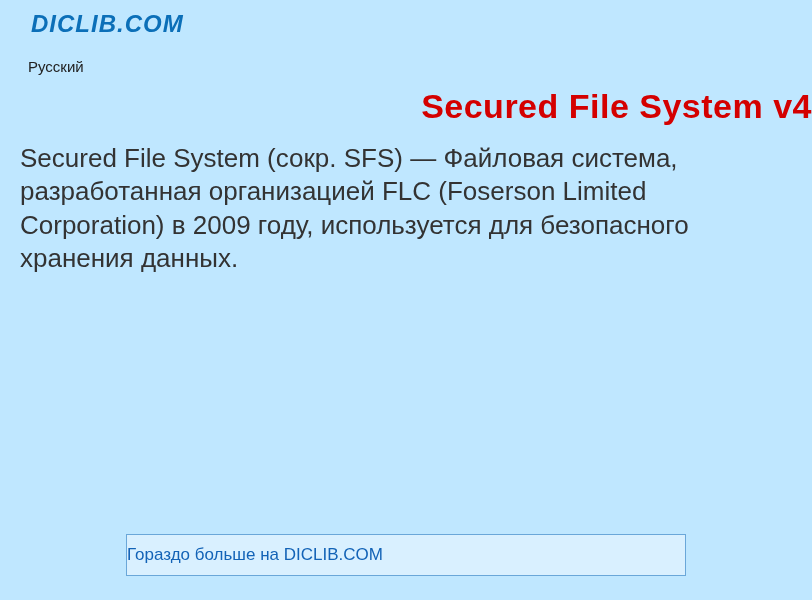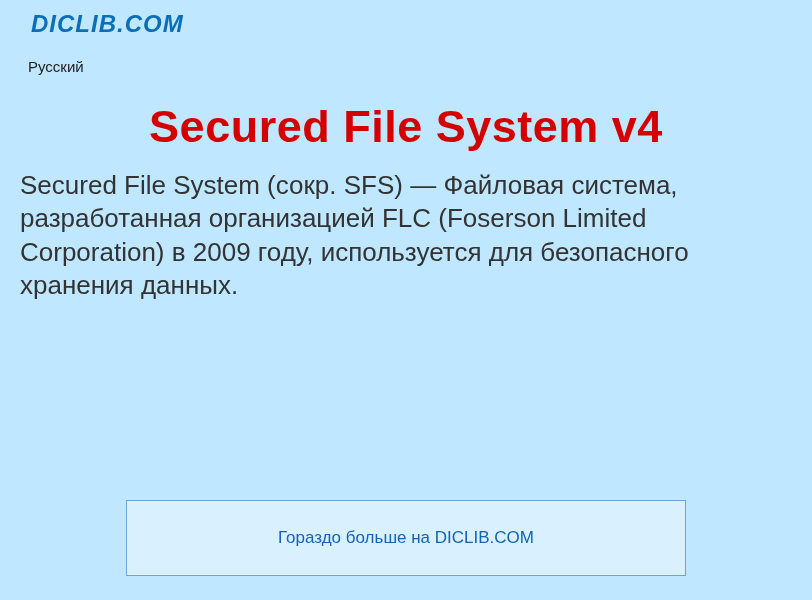--- a/index.html
+++ b/index.html
@@ -28,39 +28,39 @@
       margin-top: 2px;
     }
     .lang {
       color: #222;
       font-size: 15px;
       padding: 16px 0 0 28px;
     }
     .title {
       color: #d40000;
       font-weight: bold;
-      font-size: 45px;
-      text-align: center;
-      margin-top: 26px;
+      font-size: 34px;
+      text-align: right;
+      margin-top: 12px;
       letter-spacing: 0.5px;
     }
     .body-text {
       color: #333;
       font-size: 26px;
       line-height: 1.28;
       padding: 16px 32px 0 20px;
     }
     .footer-link {
       position: absolute;
       left: 50%;
       transform: translateX(-50%);
       bottom: 24px;
       width: 560px;
-      padding: 27px 0;
-      text-align: center;
+      padding: 10px 0;
+      text-align: left;
       border: 1px solid #6aa7d9;
       background: #d9f0ff;
       color: #1363b7;
       font-size: 17px;
       cursor: pointer;
     }
   </style>
 </head>
 <body>
 

